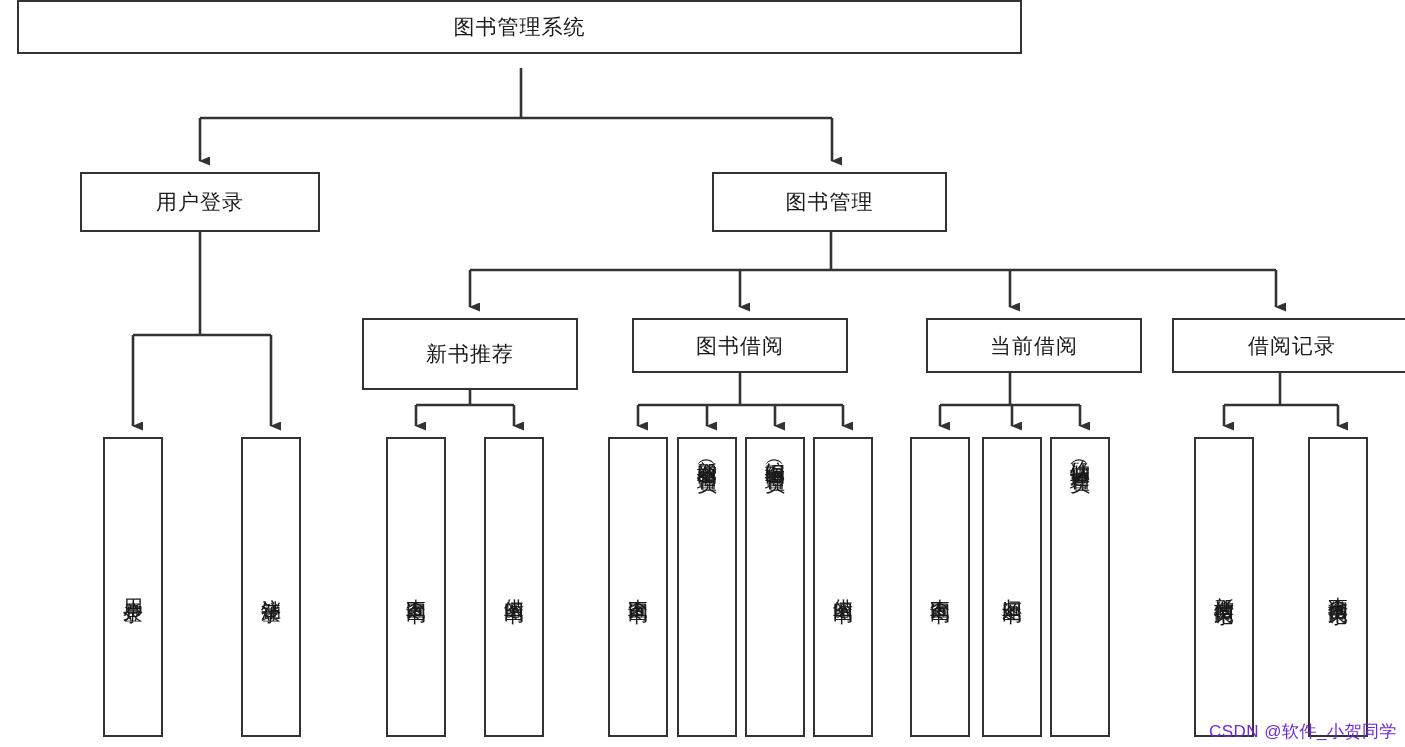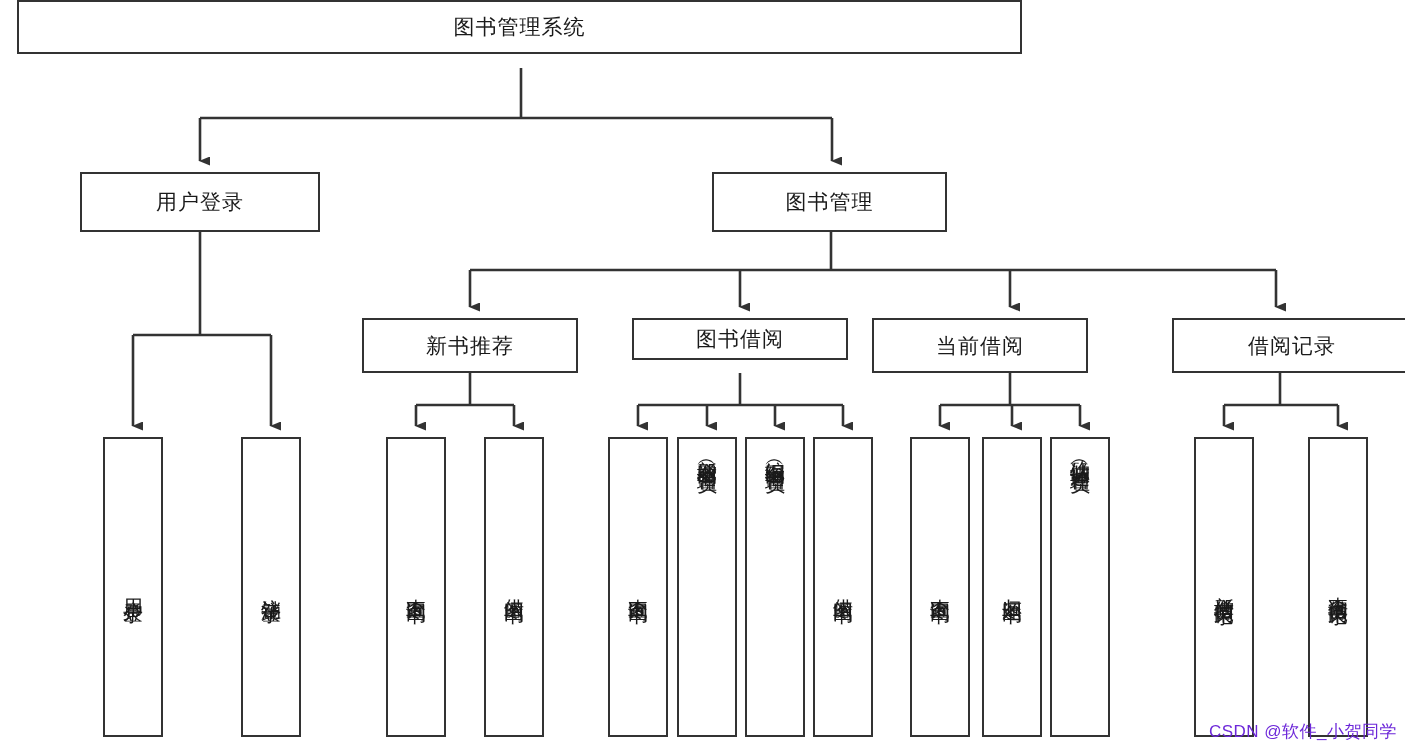--- a/index.html
+++ b/index.html
@@ -128,29 +128,29 @@
   </div>
 
   <div class="node horiz" style="left:80px;top:172px;width:240px;height:60px;">
     <span>用户登录</span>
   </div>
 
   <div class="node horiz" style="left:712px;top:172px;width:235px;height:60px;text-align:center;">
     <span>图书管理</span>
   </div>
 
-  <div class="node horiz" style="left:362px;top:318px;width:216px;height:55px;">
+  <div class="node horiz" style="left:362px;top:318px;width:216px;height:72px;">
     <span>新书推荐</span>
   </div>
 
-  <div class="node horiz" style="left:632px;top:318px;width:216px;height:42px;">
+  <div class="node horiz" style="left:632px;top:318px;width:216px;height:55px;">
     <span>图书借阅</span>
   </div>
 
-  <div class="node horiz" style="left:872px;top:318px;width:216px;height:55px;">
+  <div class="node horiz" style="left:926px;top:318px;width:216px;height:55px;">
     <span>当前借阅</span>
   </div>
 
   <div class="node horiz" style="left:1172px;top:318px;width:240px;height:55px;">
     <span>借阅记录</span>
   </div>
 
   <div class="node vert midtext" style="left:103px;top:437px;width:60px;height:300px;">
     <span class="vlabel">用户登录</span>
   </div>

